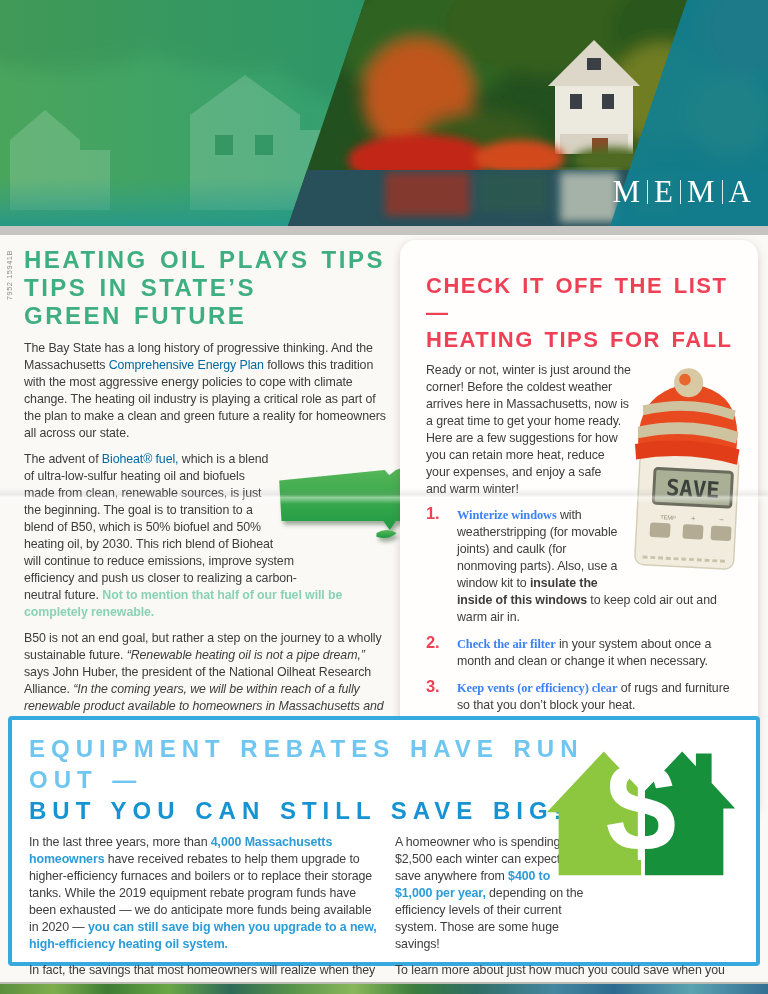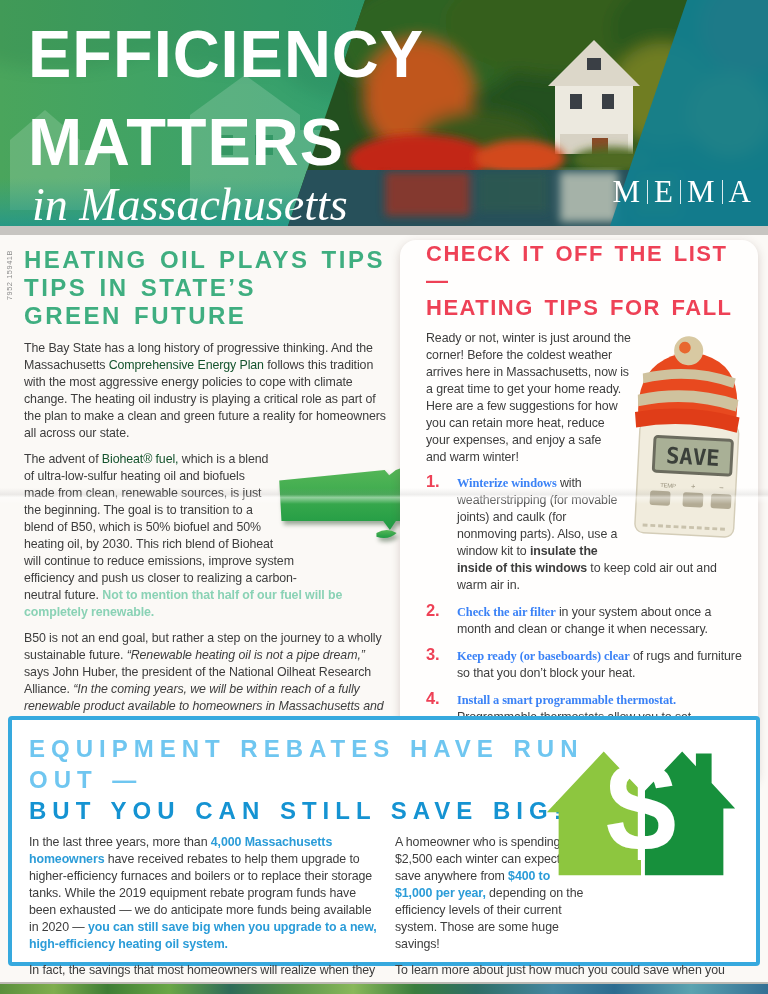--- a/index.html
+++ b/index.html
@@ -29,33 +29,33 @@
   .h-teal{margin:0 0 10px 0;color:#3fae80;font-size:24px;line-height:28px;
           letter-spacing:2.5px;word-spacing:3px;font-weight:800;}
   .h-teal span{display:block;}
   .map-float{float:right;width:140px;height:126px;margin:2px -30px 2px 6px;
              shape-outside:polygon(0% 0%,100% 0%,100% 78%,60% 100%,34% 78%,0% 45%);
              shape-margin:8px;}
   .map-float svg{width:172px;height:118px;margin-left:-6px;}
   
   .card{position:absolute;left:400px;top:240px;width:358px;min-height:452px;background:#fffefd;
         border-radius:16px;box-shadow:0 3px 10px rgba(90,60,50,.22);
-        padding:0 14px 16px 26px;box-sizing:border-box;}
+        padding:32px 14px 16px 26px;box-sizing:border-box;}
   .h-pink{margin:0 0 9px 0;color:#ee4156;font-size:22px;line-height:27px;
           letter-spacing:1.5px;word-spacing:3px;font-weight:800;}
   .h-pink span{display:block;}
   .thermo-float{float:right;width:126px;height:216px;margin:0 -6px 2px 6px;
                 shape-outside:polygon(100% 0%,100% 10%,26% 10%,6% 40%,6% 100%,100% 100%);
                 shape-margin:8px;}
   .thermo-float svg{width:126px;height:216px;}
   .tips{margin-top:2px;}
   .tip{position:relative;padding-left:31px;margin-bottom:10px;}
   .tip-num{position:absolute;left:0;top:-2px;color:#ee4156;font-weight:800;font-size:16.5px;}
   
-  .seg-teal{color:#14532d;}
+  .seg-teal{color:#0369a1;}
   .seg-teal-light{color:#8ad2b5;font-weight:bold;}
   .seg-pink{color:#3b82f6;font-weight:bold;font-family:Liberation Serif, serif;}
   .seg-blue{color:#2b9cd8;font-weight:bold;}
   .seg-bold{font-weight:bold;}
   .seg-italic{font-style:italic;margin-top:24px;}
   
   .rebates{position:absolute;left:8px;top:716px;width:752px;height:250px;background:#fff;
            border:4px solid #36a9de;border-radius:4px;box-sizing:border-box;
            padding:13px 16px 10px 17px;}
   .h-blue{margin:0 0 8px 0;font-size:24px;line-height:31px;letter-spacing:6px;
@@ -152,25 +152,20 @@
           <rect x="385" y="172" width="85" height="44" fill="#a43324"></rect>
           <rect x="560" y="172" width="58" height="50" fill="#cfd3c2"></rect>
           <rect x="636" y="172" width="42" height="44" fill="#5a7a2a"></rect>
           <rect x="478" y="172" width="70" height="40" fill="#2e5a4f"></rect>
         </g>
       </g>
 
       <polygon points="687,0 768,0 768,226 610,226" fill="#117f90" opacity=".93"></polygon>
     </svg>
 
-    <div class="title-block">
-      <div class="title-line">EFFICIENCY</div>
-      <div class="title-line">MATTERS</div>
-      <div class="subtitle">in Massachusetts</div>
-    </div>
 
     <div class="mema">
       <span>M</span>
         <span class="bar"></span>
         <span>E</span>
         <span class="bar"></span>
         <span>M</span>
         <span class="bar"></span>
         <span>A</span>
     </div>
@@ -241,21 +236,21 @@
       <div class="tip">
         <span class="tip-num">1.</span>
         <span><span class="seg-pink">Winterize windows</span><span> with weatherstripping (for movable joints) and caulk (for nonmoving parts). Also, use a window kit to </span><span class="seg-bold">insulate the inside of this windows</span><span> to keep cold air out and warm air in.</span></span>
       </div>
       <div class="tip">
         <span class="tip-num">2.</span>
         <span><span class="seg-pink">Check the air filter</span><span> in your system about once a month and clean or change it when necessary.</span></span>
       </div>
       <div class="tip">
         <span class="tip-num">3.</span>
-        <span><span class="seg-pink">Keep ready (or baseboards) clear</span><span> of rugs and furniture so that you don’t block your heat.</span></span>
+        <span><span class="seg-pink">Keep vents (or efficiency) clear</span><span> of rugs and furniture so that you don’t block your heat.</span></span>
       </div>
       <div class="tip">
         <span class="tip-num">4.</span>
         <span><span class="seg-pink">Install a smart programmable thermostat.</span><span> Programmable thermostats allow you to set temperatures so that you aren’t wasting energy when you aren’t home or when you’re asleep.</span></span>
       </div>
     </div>
   </section>
 
   <div class="crease"></div>
 

